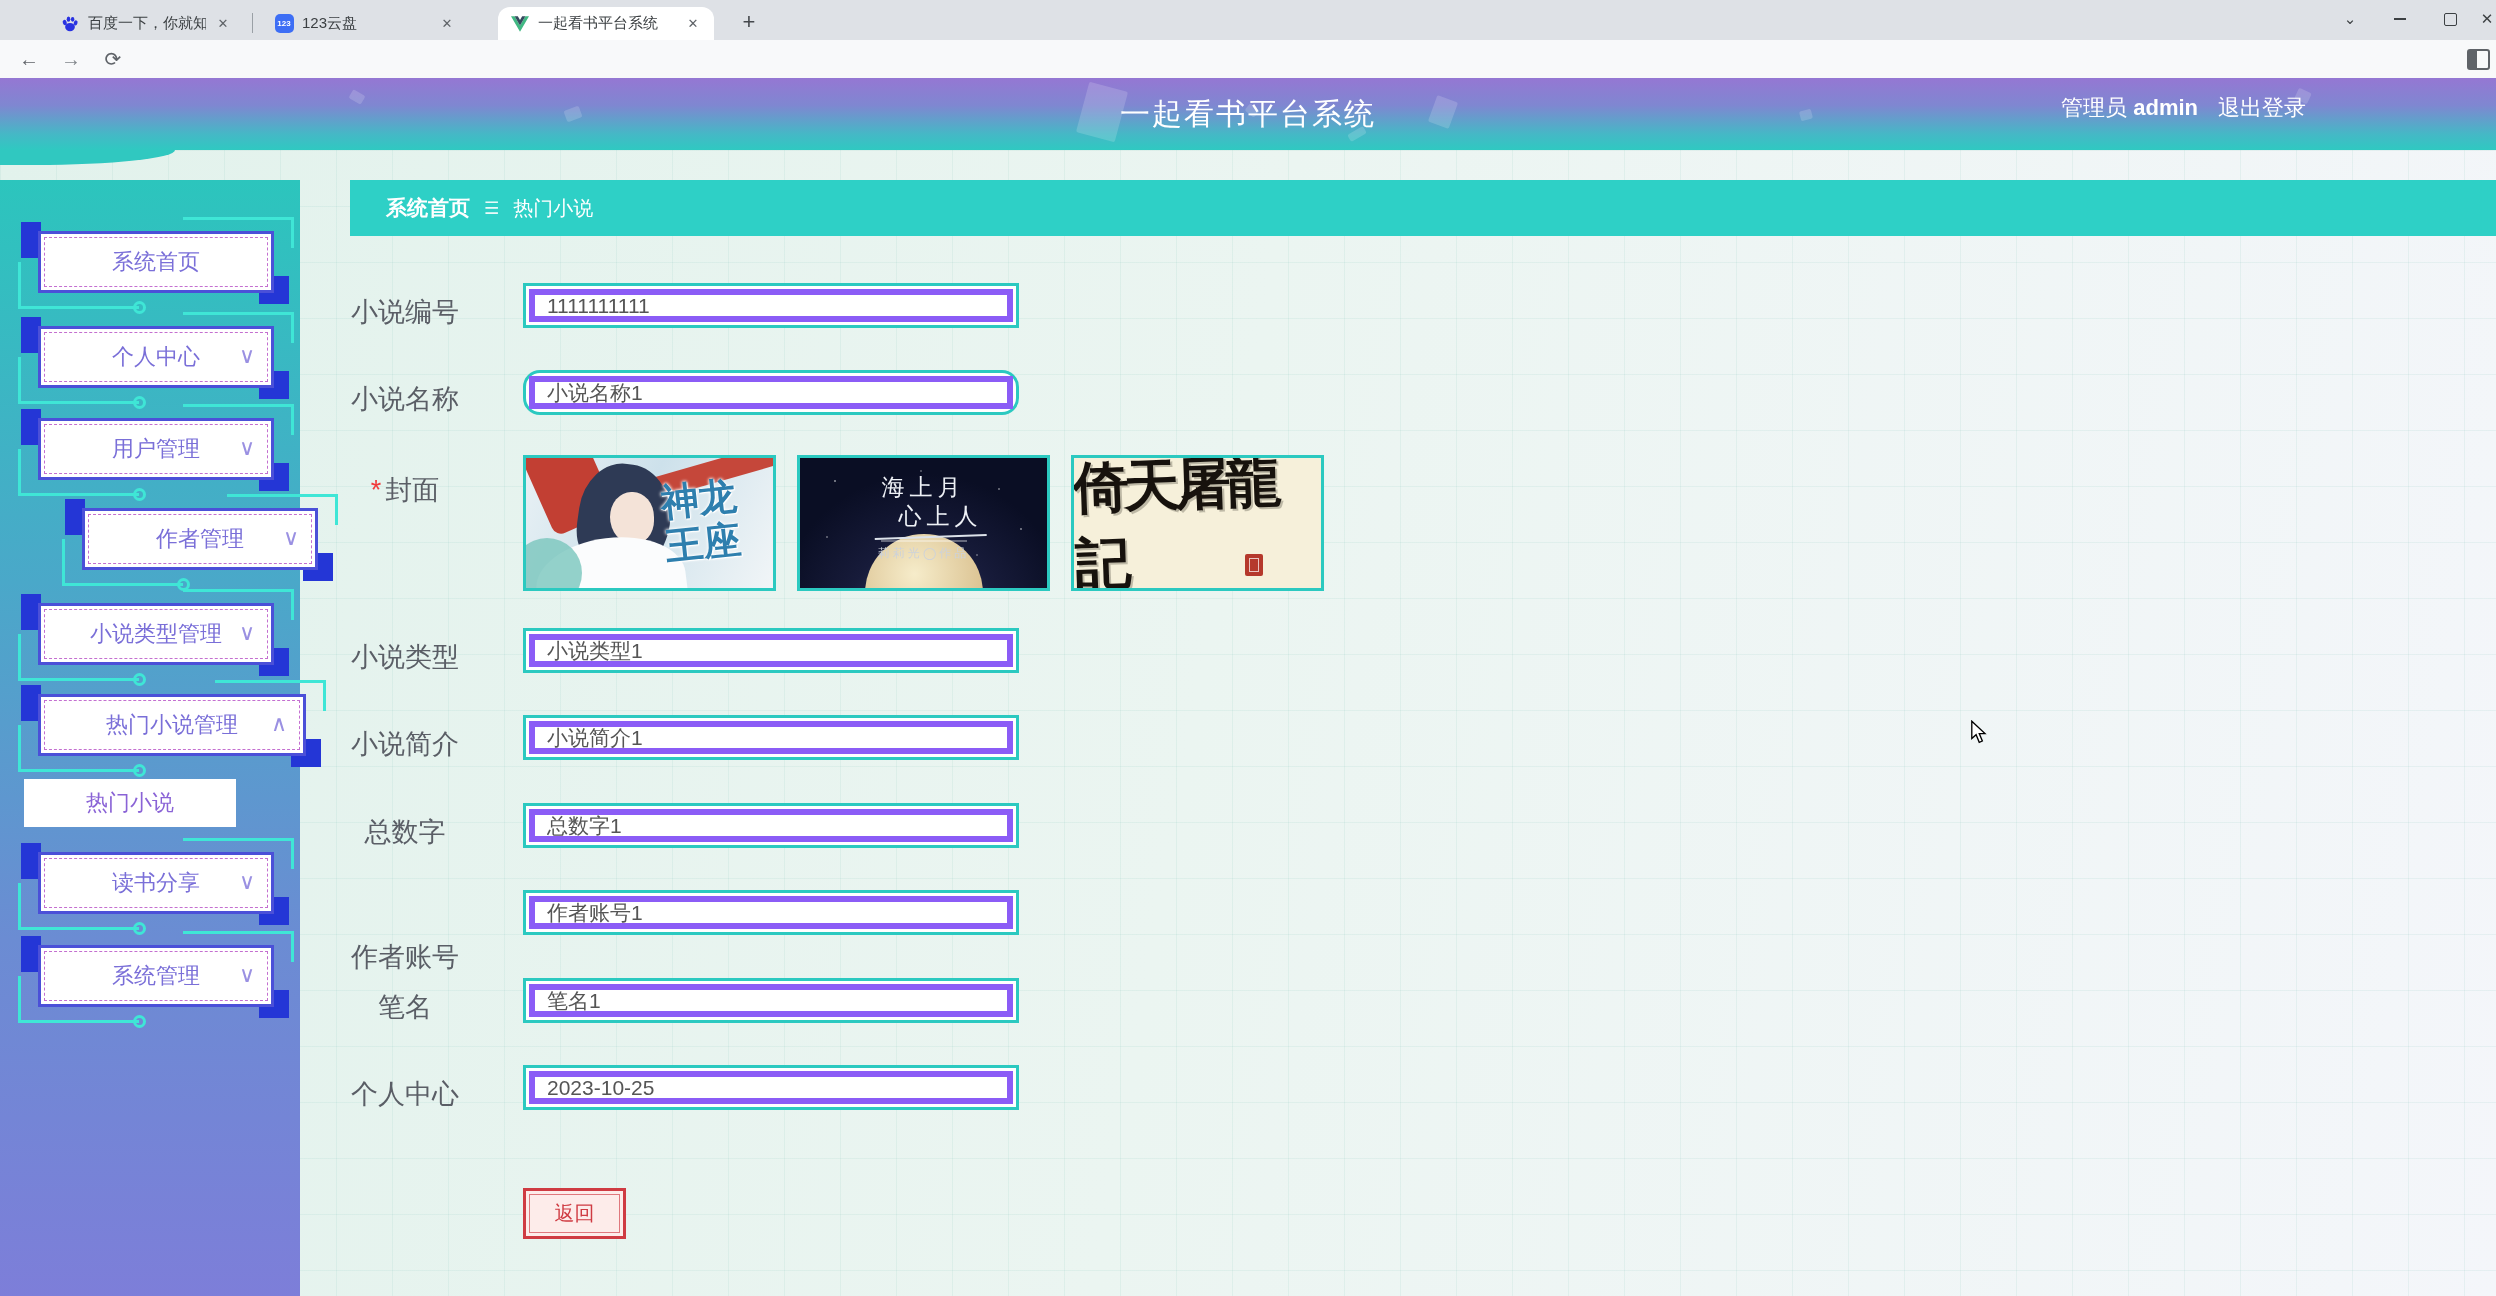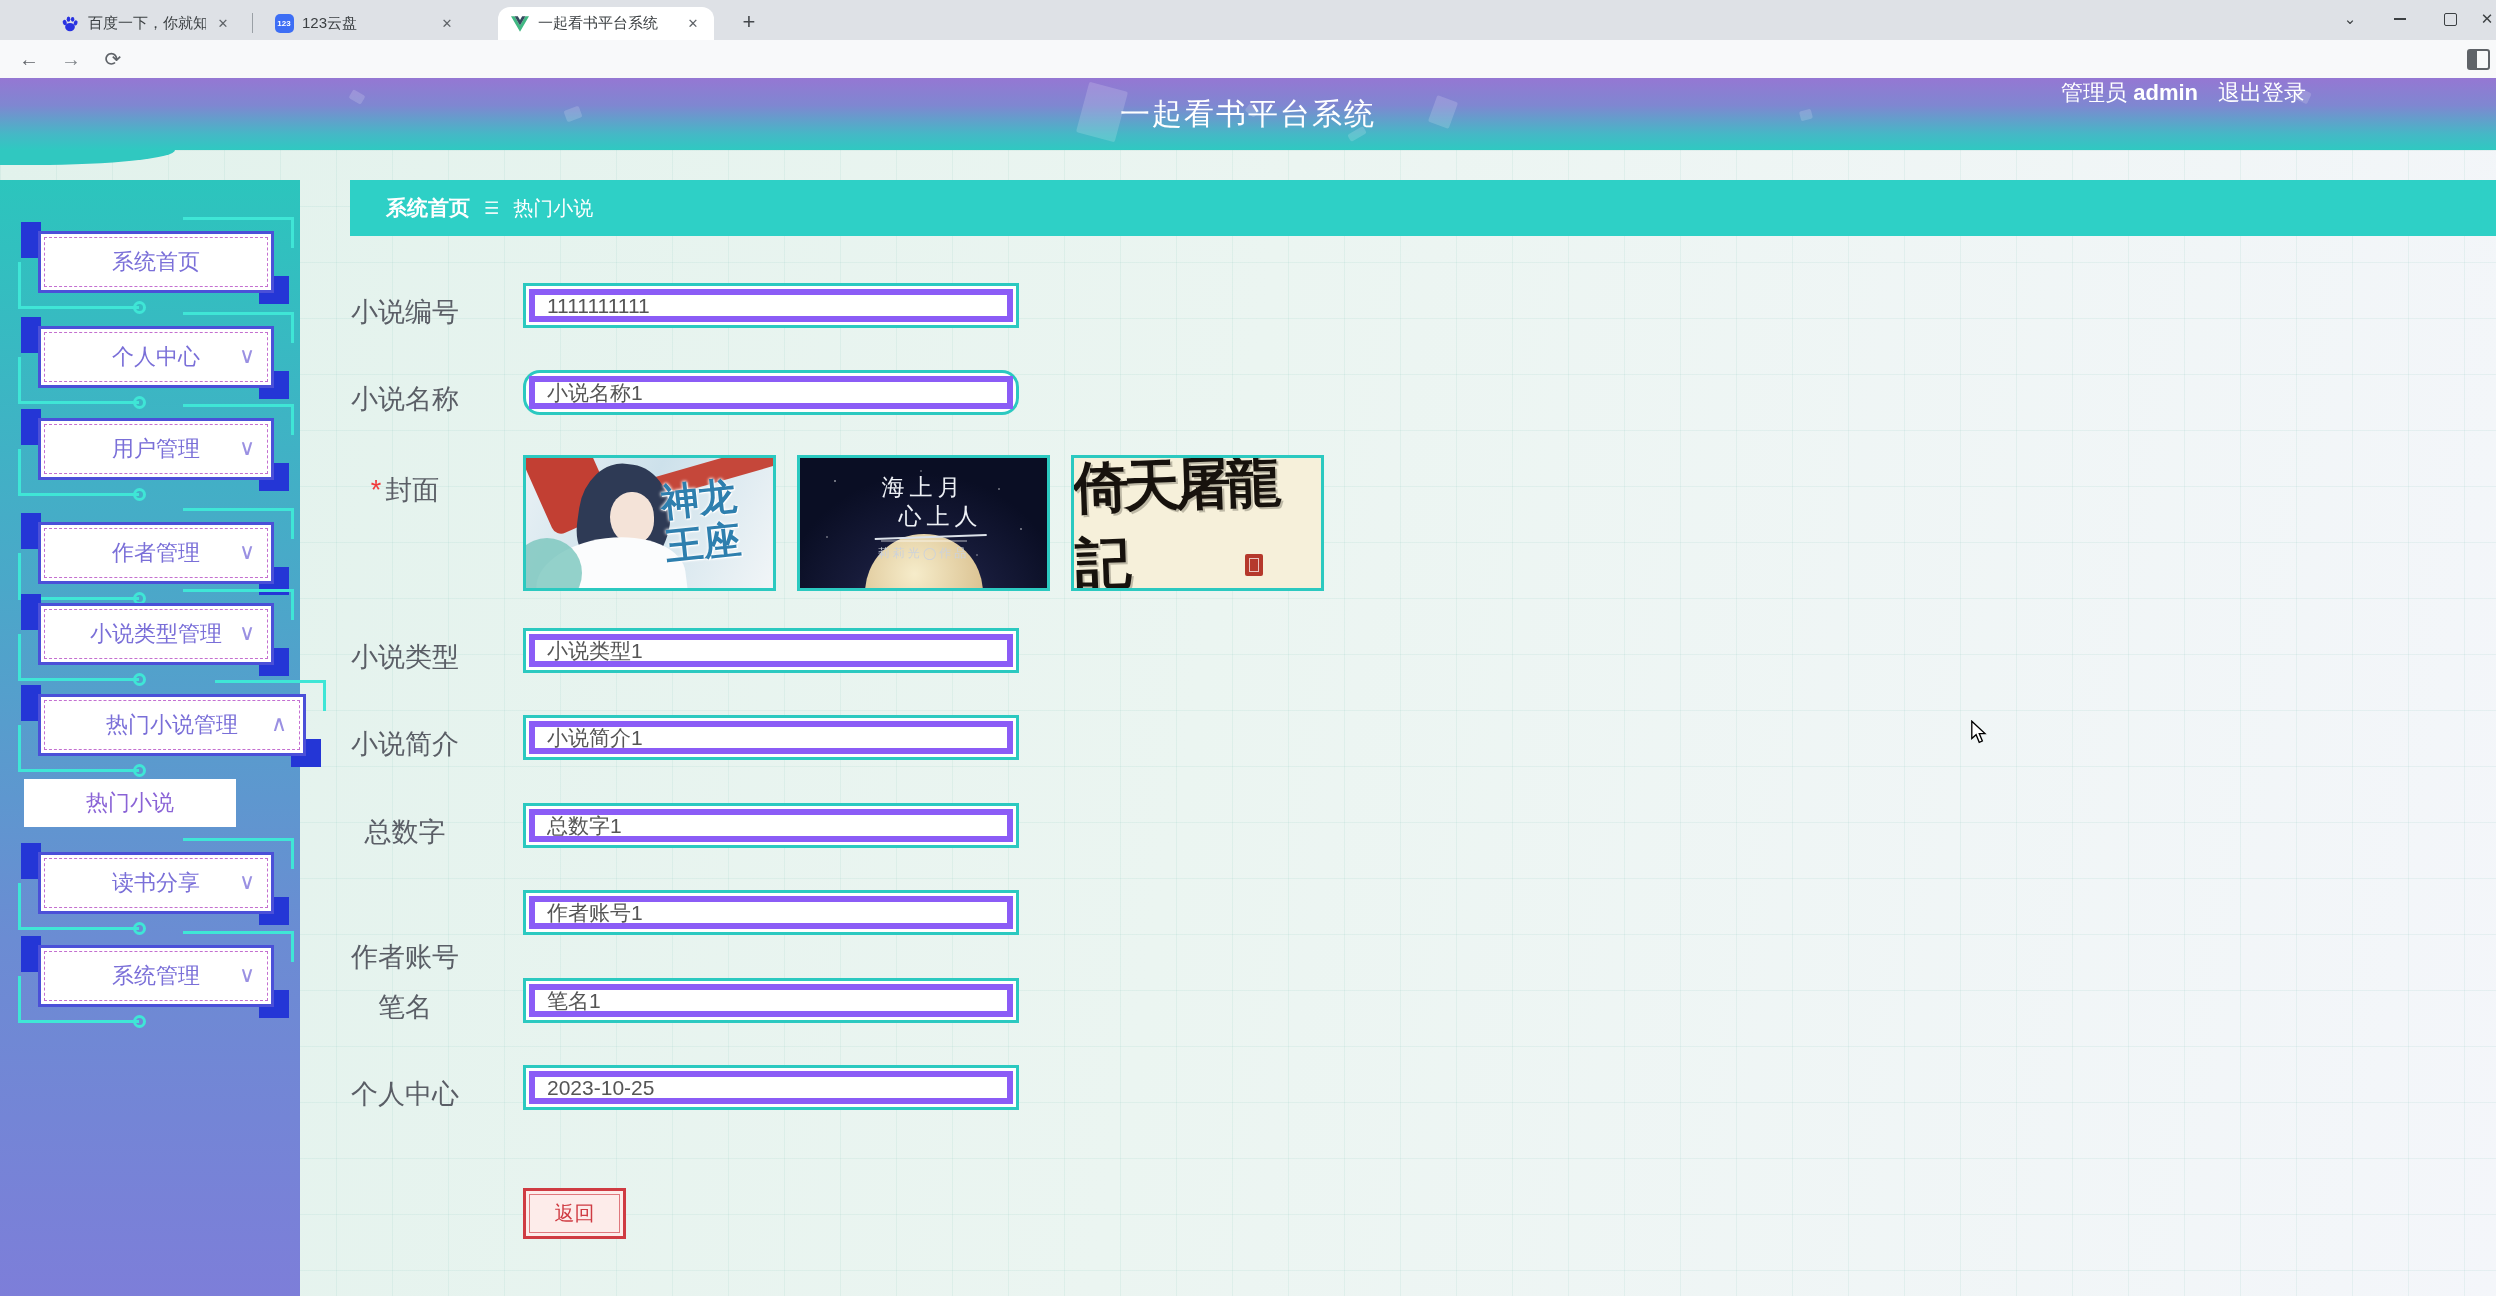--- a/index.html
+++ b/index.html
@@ -35,21 +35,21 @@
   .omni-url{font-size:16px;color:#202124;margin-left:10px;flex:1;white-space:nowrap;overflow:hidden;}
   .omni-ic{width:22px;height:22px;display:flex;align-items:center;justify-content:center;margin-left:14px;}
   .panelico{position:absolute;right:6px;top:9px;width:19px;height:17px;border:2px solid #5f6368;border-radius:3px;}
   .panelico i{position:absolute;left:0;top:0;bottom:0;width:8px;background:#5f6368;}
 
   
   .pg-header{position:absolute;top:78px;left:0;right:0;height:72px;
     background:linear-gradient(180deg,#9577d3 0%,#7f87d1 38%,#45b8c6 78%,#2fc9c1 100%);}
   .pg-header .title{position:absolute;left:0;right:0;top:0;height:72px;line-height:72px;
     text-align:center;color:#fff;font-size:30px;letter-spacing:2px;}
-  .admin{position:absolute;right:190px;top:0;height:60px;display:flex;
+  .admin{position:absolute;right:190px;top:0;height:60px;display:flex;align-items:center;
     gap:20px;color:#fff;font-size:22px;}
   .conf{position:absolute;background:rgba(255,255,255,.16);border-radius:2px;}
   .hdr-curve{position:absolute;top:150px;left:0;width:175px;height:15px;background:#30c8c0;
     border-bottom-right-radius:140px 15px;}
 
   
   .content-bg{position:absolute;top:150px;left:0;right:0;bottom:0;
     background-image:
       linear-gradient(rgba(150,205,195,.16) 1px,transparent 1px),
       linear-gradient(90deg,rgba(150,205,195,.16) 1px,transparent 1px),
@@ -277,21 +277,21 @@
     <div class="mi" style="top:238px;">
       <div class="sq-tl"></div>
         <div class="sq-br"></div>
         <div class="trace-bl"></div>
         <div class="trace-tr"></div>
       <div class="mi-box">
           <div class="mi-label">用户管理</div>
         <span class="mi-chev">∨</span>
         </div>
     </div>
-    <div class="mi" style="top:342px;">
+    <div class="mi" style="top:328px;margin-left:44px;">
       <div class="sq-tl"></div>
         <div class="sq-br"></div>
         <div class="trace-bl"></div>
         <div class="trace-tr"></div>
       <div class="mi-box">
           <div class="mi-label">作者管理</div>
         <span class="mi-chev">∨</span>
         </div>
     </div>
     <div class="mi" style="top:423px;">

